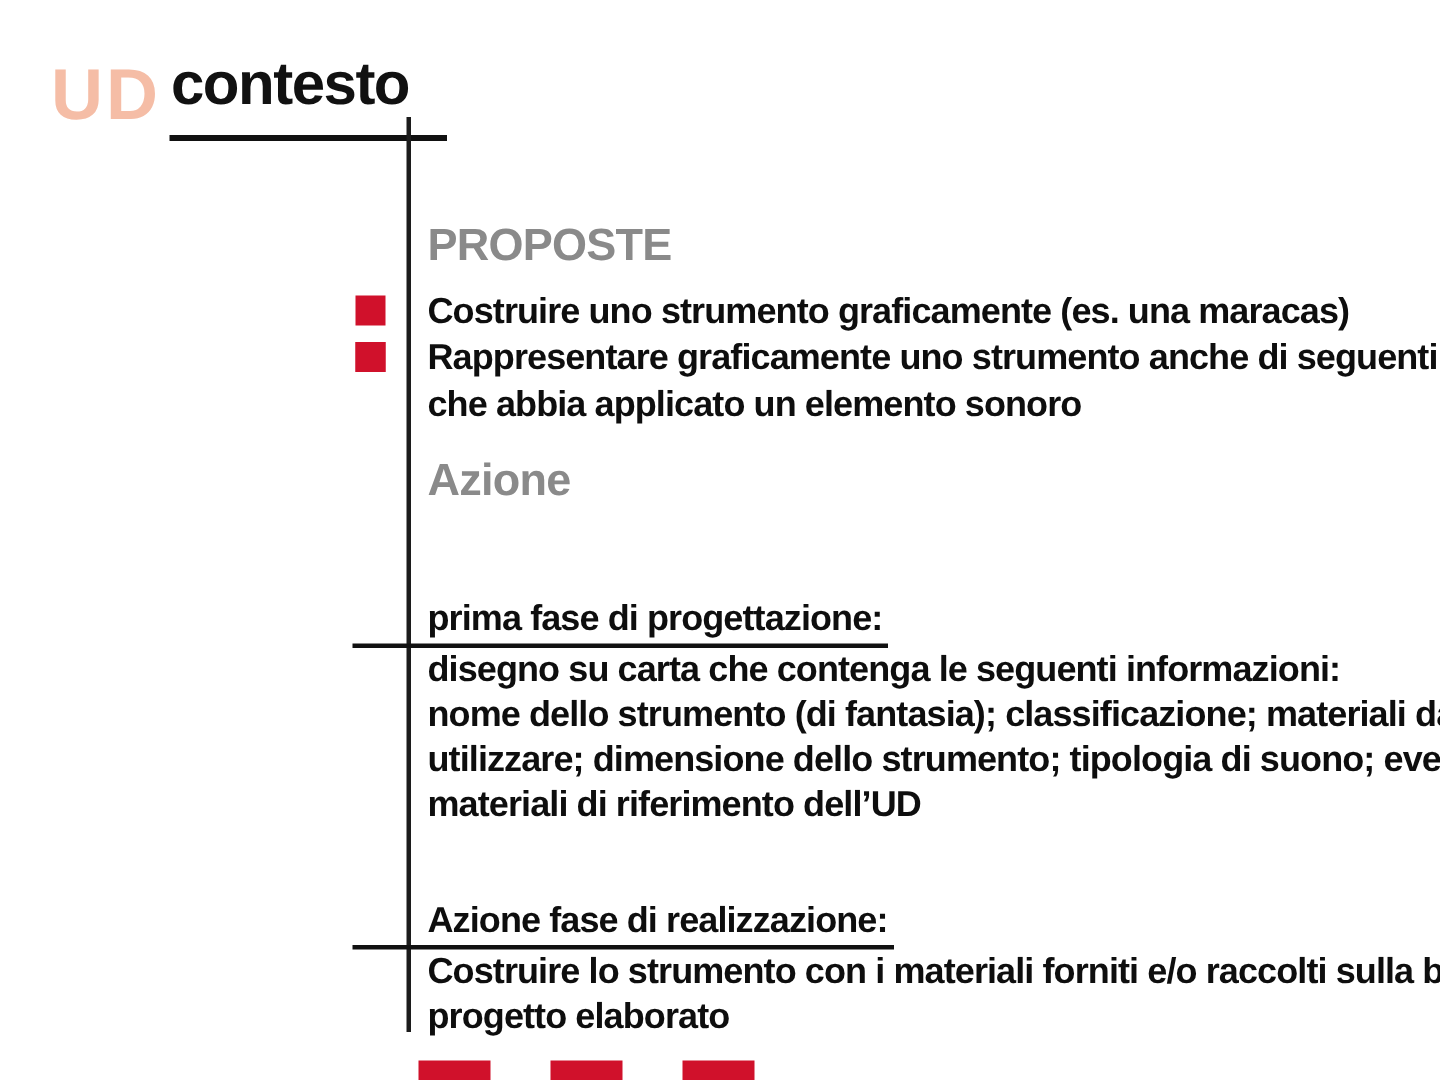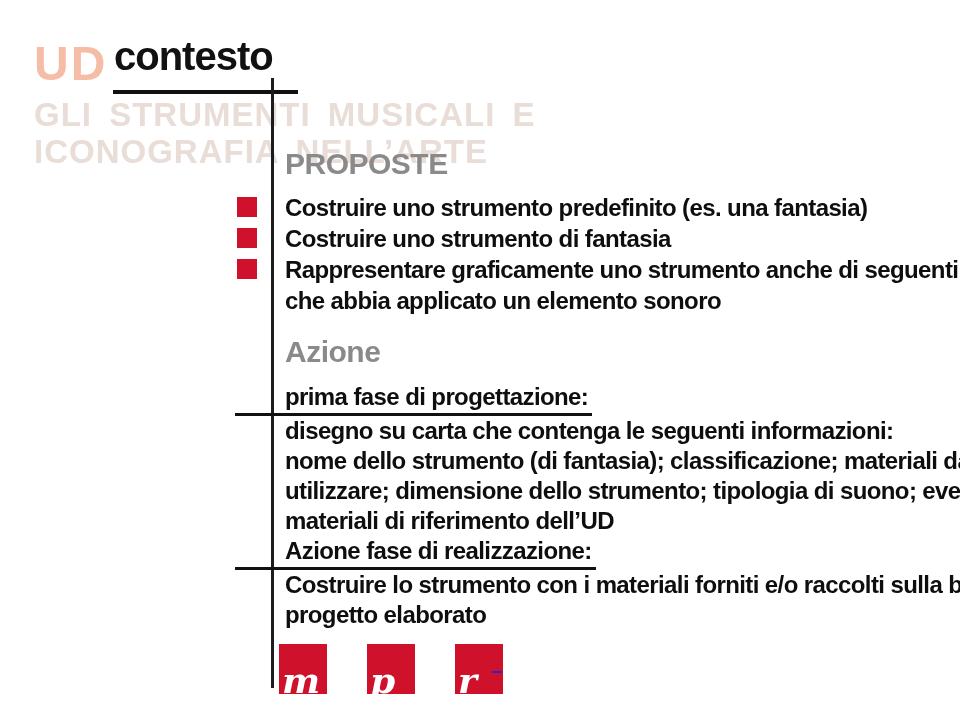--- a/index.html
+++ b/index.html
@@ -119,20 +119,21 @@
     line-height: 30px;
     white-space: nowrap;
   }
   .phase-label span {
     display: inline-block;
     margin-left: -50px;
     padding-left: 50px;
     padding-right: 4px;
     padding-bottom: 1px;
     border-bottom: 3px solid #111111;
+    margin-top: 47px;
   }
 
   
   .logo-row {
     display: flex;
     gap: 40px;
     margin-top: 14px;
     margin-left: -6px;
   }
   .logo-square {
@@ -163,39 +164,34 @@
 </style>
 </head>
 <body>
 
 <div class="slide">
 
   <div class="brand-ud">UD</div>
   <div class="brand-contesto">contesto</div>
   <div class="contesto-underline"></div>
 
-  <div class="watermark">
-    <div>GLI STRUMENTI MUSICALI E</div>
-    <div>ICONOGRAFIA NELL’ARTE</div>
-  </div>
 
   <div class="v-rule"></div>
 
   <div class="content">
 
     <h2 class="section-heading heading-proposte">PROPOSTE</h2>
 
     <ul class="bullet-list">
       <li class="bullet-item">
         <span class="bullet-square"></span>
-        <span>Costruire uno strumento predefinito (es. una fantasia)</span>
+        <span>Costruire uno strumento graficamente (es. una maracas)</span>
       </li>
       <li class="bullet-item">
         <span class="bullet-square"></span>
-        <span>Costruire uno strumento di fantasia</span>
       </li>
       <li class="bullet-item">
         <span class="bullet-square"></span>
         <span>Rappresentare graficamente uno strumento anche di seguenti che abbia applicato un elemento sonoro</span>
       </li>
     </ul>
 
     <h2 class="section-heading heading-azione">Azione</h2>
 
     <div>

